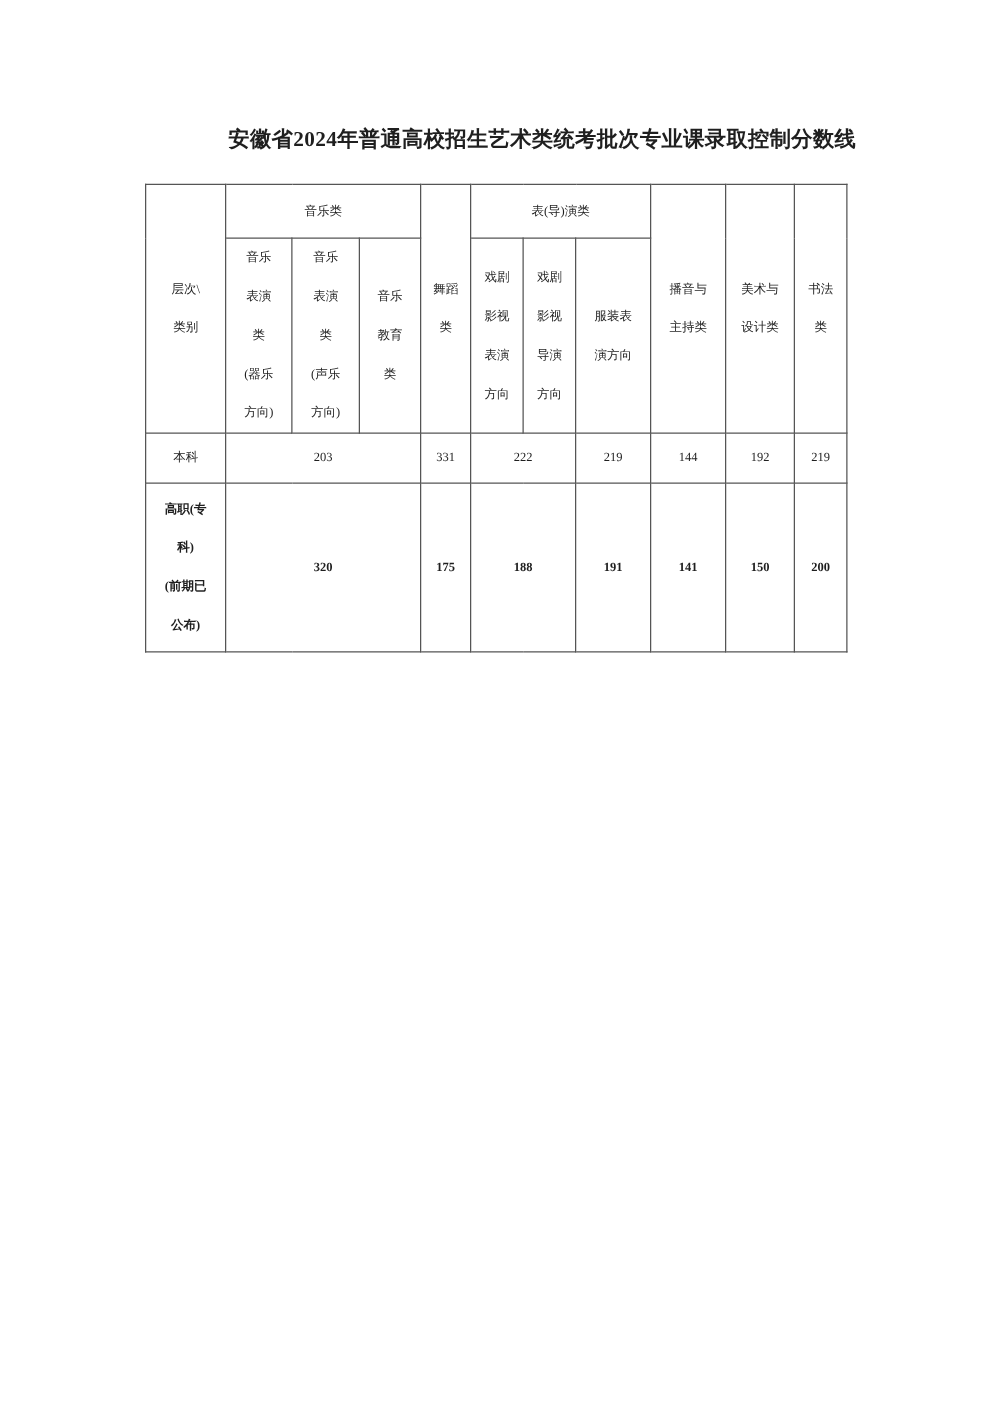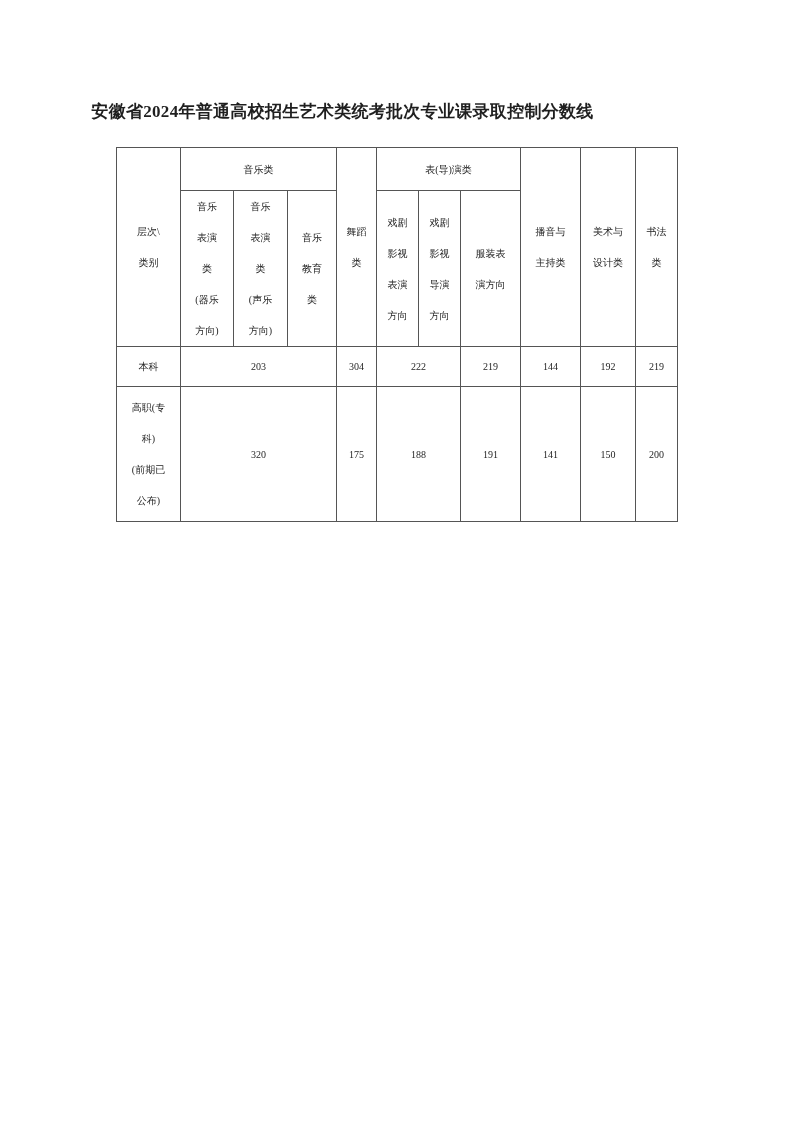--- a/index.html
+++ b/index.html
@@ -7,21 +7,21 @@
     width: 793px; height: 1122px;
     background: #ffffff;
     position: relative;
     font-family: "Liberation Serif", "DejaVu Serif", serif;
     color: #1f1f1f;
   }
   .sheet { position: absolute; left: 0; top: 0; width: 793px; height: 1122px; background: #fff; }
   .doc-title {
     position: absolute;
     top: 100px; left: 0; width: 685px;
-    text-align: center;
+    text-align: right;
     font-size: 17px;
     font-weight: bold;
     letter-spacing: 0.3px;
     white-space: nowrap;
   }
   table.score-table {
     position: absolute;
     left: 116px; top: 147px;
     border-collapse: collapse;
     table-layout: fixed;
@@ -32,21 +32,21 @@
     vertical-align: middle;
     padding: 0;
     font-size: 10px;
     line-height: 31px;
     white-space: pre-line;
     overflow: hidden;
   }
   tr.row-group-header { height: 43px; }
   tr.row-sub-header   { height: 156px; }
   tr.row-benke        { height: 40px; padding-left: 44px; }
-  tr.row-gaozhi       { height: 135px; }
+  tr.row-gaozhi       { height: 135px; font-weight: bold; }
   td.score { font-size: 16px; }
 </style>
 </head>
 <body>
 
 <div class="sheet">
 
   <div class="doc-title">安徽省2024年普通高校招生艺术类统考批次专业课录取控制分数线</div>
 
   <table class="score-table">
@@ -99,21 +99,21 @@
         <td>戏剧
 影视
 导演
 方向</td>
         <td>服装表
 演方向</td>
       </tr>
       <tr class="row-benke">
         <td>本科</td>
         <td colspan="3" class="score">203</td>
-        <td class="score">304</td>
+        <td class="score">331</td>
         <td colspan="2" class="score">222</td>
         <td class="score">219</td>
         <td class="score">144</td>
         <td class="score">192</td>
         <td class="score">219</td>
       </tr>
       <tr class="row-gaozhi">
         <td>高职(专
 科)
 (前期已

